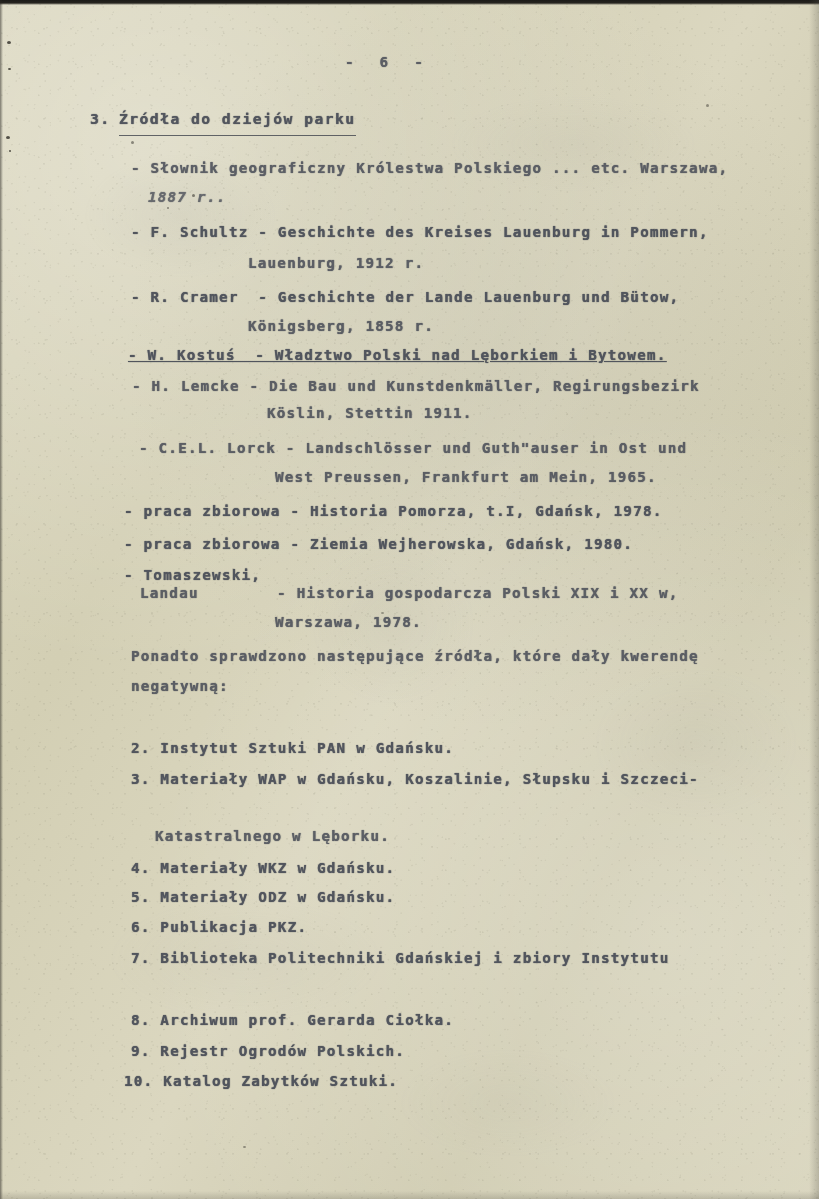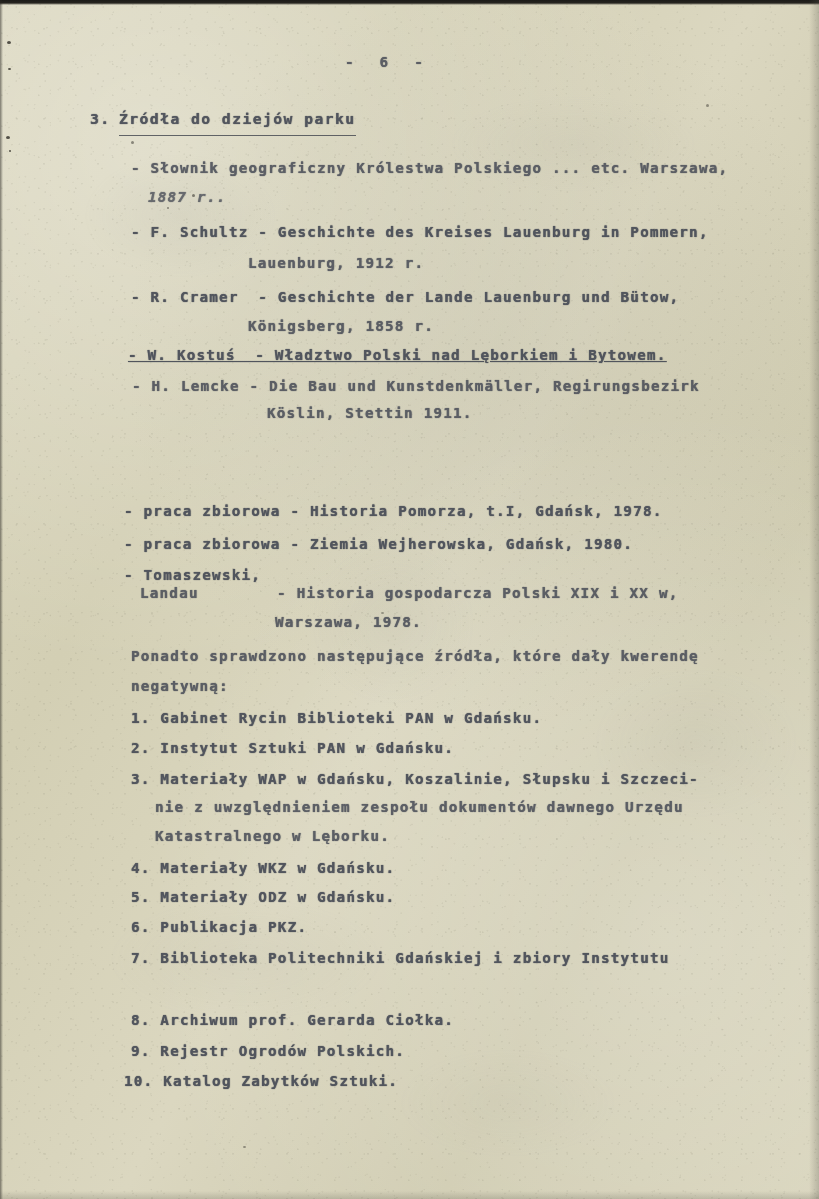--- a/index.html
+++ b/index.html
@@ -192,36 +192,36 @@
     <div class="ln f2" style="left:248px; top:255px;">Lauenburg, 1912 r.</div>
 
     <div class="ln f3" style="left:131px; top:289px;">- R. Cramer  - Geschichte der Lande Lauenburg und Bütow,</div>
     <div class="ln f2" style="left:248px; top:318px;">Königsberg, 1858 r.</div>
 
     <div class="ln f3" style="left:128px; top:347px;text-decoration:underline;">- W. Kostuś  - Władztwo Polski nad Lęborkiem i Bytowem.</div>
 
     <div class="ln f2" style="left:132px; top:378px;">- H. Lemcke - Die Bau und Kunstdenkmäller, Regirungsbezirk</div>
     <div class="ln f2" style="left:248px; top:405px;padding-left:19px;">Köslin, Stettin 1911.</div>
 
+    <div class="ln f2" style="left:139px; top:440px;">- C.E.L. Lorck - Landschlösser und Guth"auser in Ost und</div>
+    <div class="ln f2" style="left:275px; top:469px;">West Preussen, Frankfurt am Mein, 1965.</div>
 
     <div class="ln f3" style="left:124px; top:503px;">- praca zbiorowa - Historia Pomorza, t.I, Gdańsk, 1978.</div>
     <div class="ln f3" style="left:124px; top:536px;">- praca zbiorowa - Ziemia Wejherowska, Gdańsk, 1980.</div>
 
     <div class="ln f3" style="left:124px; top:567px;">- Tomaszewski,</div>
     <div class="ln f2" style="left:140px; top:585px;">Landau        - Historia gospodarcza Polski XIX i XX w,</div>
     <div class="ln f2" style="left:275px; top:614px;">Warszawa, 1978.</div>
 
     <div class="ln f2" style="left:131px; top:648px;">Ponadto sprawdzono następujące źródła, które dały kwerendę</div>
     <div class="ln f2" style="left:131px; top:678px;">negatywną:</div>
 
-    <div class="ln f3" style="left:131px; top:710px;">1. Gabinet Rycin Biblioteki PAN w Gdańsku.</div>
     <div class="ln f3" style="left:131px; top:740px;text-align:center;">2. Instytut Sztuki PAN w Gdańsku.</div>
 
     <div class="ln f3" style="left:131px; top:771px;text-align:right;">3. Materiały WAP w Gdańsku, Koszalinie, Słupsku i Szczeci-</div>
-    <div class="ln f2" style="left:155px; top:799px;">nie z uwzględnieniem zespołu dokumentów dawnego Urzędu</div>
     <div class="ln f2" style="left:155px; top:828px;text-align:center;">Katastralnego w Lęborku.</div>
 
     <div class="ln f3" style="left:131px; top:860px;">4. Materiały WKZ w Gdańsku.</div>
     <div class="ln f3" style="left:131px; top:889px;">5. Materiały ODZ w Gdańsku.</div>
     <div class="ln f3" style="left:131px; top:919px;">6. Publikacja PKZ.</div>
 
     <div class="ln f3" style="left:131px; top:950px;">7. Biblioteka Politechniki Gdańskiej i zbiory Instytutu</div>
 
     <div class="ln f3" style="left:131px; top:1012px;">8. Archiwum prof. Gerarda Ciołka.</div>
     <div class="ln f3" style="left:131px; top:1043px;">9. Rejestr Ogrodów Polskich.</div>

